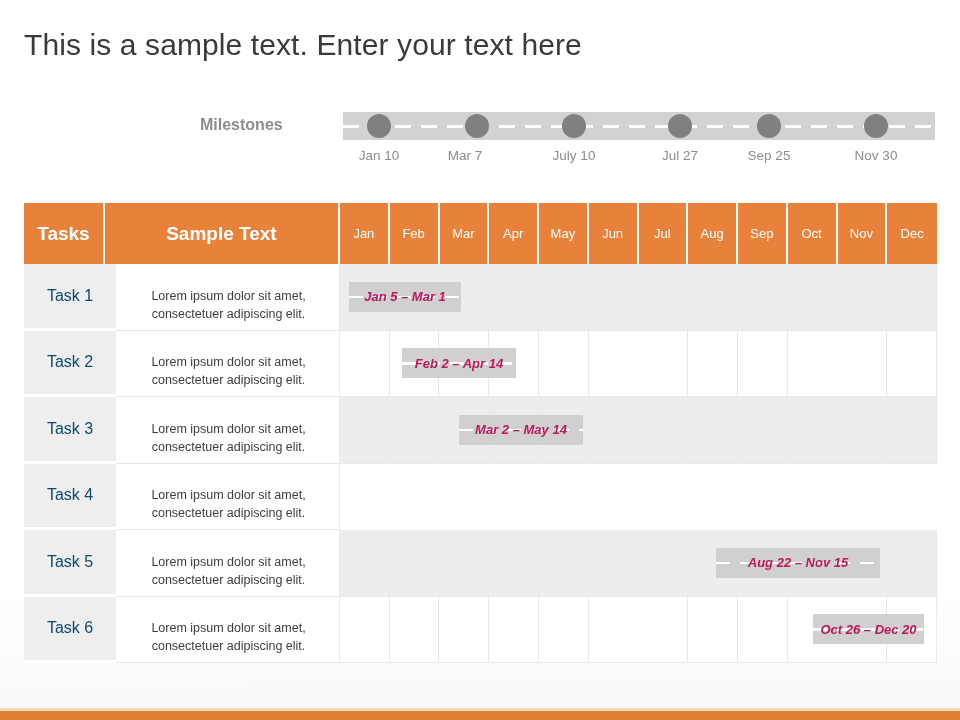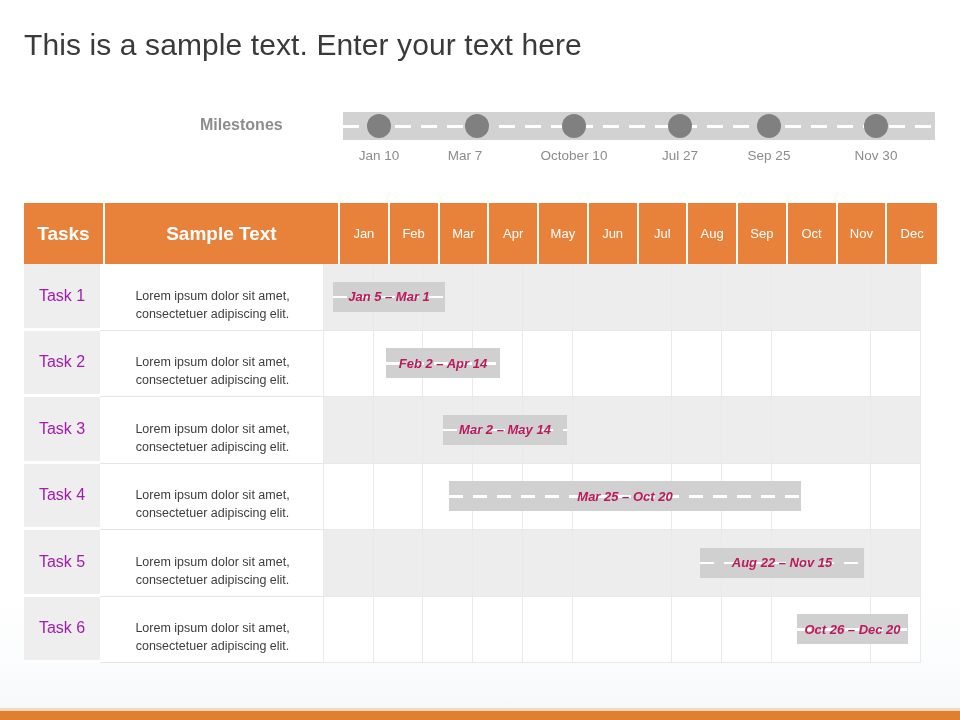--- a/index.html
+++ b/index.html
@@ -89,27 +89,27 @@
     border-right: 2px solid #ffffff;
   }
   .hcell:last-child { border-right: none; }
   #h-tasks { width: 92px; font-size: 19px; font-weight: 600; }
   #h-sample { width: 268px; font-size: 19px; font-weight: 600; }
   .h-month { width: 49.75px; font-size: 13px; font-weight: 500; }
 
   
   .brow { display: flex; height: 66.5px; position: relative; }
   .c-task {
-    width: 76px;
+    width: 92px;
     box-sizing: border-box;
     background: #eeeeee;
     border-bottom: 3px solid #ffffff;
     display: flex; align-items: center; justify-content: center;
     font-size: 16px;
-    color: #a21caf;
+    color: #0c4a6e;
   }
   .c-desc {
     width: 224px;
     box-sizing: border-box;
     background: #ffffff;
     border-bottom: 1px solid #e6e6e6;
     border-right: 1px solid #eaeaea;
     display: flex; align-items: center;
     padding: 16px 14px 0 16px;
     font-size: 12.5px;
@@ -189,21 +189,21 @@
       <div class="ms-dot" style="left: 379px;"></div>
       <div class="ms-dot" style="left: 477px;"></div>
       <div class="ms-dot" style="left: 574px;"></div>
       <div class="ms-dot" style="left: 680px;"></div>
       <div class="ms-dot" style="left: 769px;"></div>
       <div class="ms-dot" style="left: 876px;"></div>
     </div>
   <div id="milestone-dates">
       <div class="ms-date" style="left: 379px;">Jan 10</div>
       <div class="ms-date" style="left: 465px;">Mar 7</div>
-      <div class="ms-date" style="left: 574px;">October 10</div>
+      <div class="ms-date" style="left: 574px;">July 10</div>
       <div class="ms-date" style="left: 680px;">Jul 27</div>
       <div class="ms-date" style="left: 769px;">Sep 25</div>
       <div class="ms-date" style="left: 876px;">Nov 30</div>
     </div>
 
   <div id="table">
     <div id="head" class="row">
       <div class="hcell" id="h-tasks">Tasks</div>
       <div class="hcell" id="h-sample">Sample Text</div>
       <div id="month-headers" style="display:flex">
@@ -256,26 +256,20 @@
               <div class="bar-dash"></div>
               <div class="bar-label">Mar 2 – May 14</div>
             </div>
           </div>
         </div>
         <div class="brow">
           <div class="c-task">Task 4</div>
           <div class="c-desc">
             <span>Lorem ipsum dolor sit amet, consectetuer adipiscing elit.</span>
           </div>
-          <div class="c-grid">
-            <div class="bar" style="left: 125px; width: 352px;">
-              <div class="bar-dash"></div>
-              <div class="bar-label">Mar 25 – Oct 20</div>
-            </div>
-          </div>
         </div>
         <div class="brow shaded">
           <div class="c-task">Task 5</div>
           <div class="c-desc">
             <span>Lorem ipsum dolor sit amet, consectetuer adipiscing elit.</span>
           </div>
           <div class="c-grid">
             <div class="bar" style="left: 376px; width: 164px;">
               <div class="bar-dash"></div>
               <div class="bar-label">Aug 22 – Nov 15</div>

